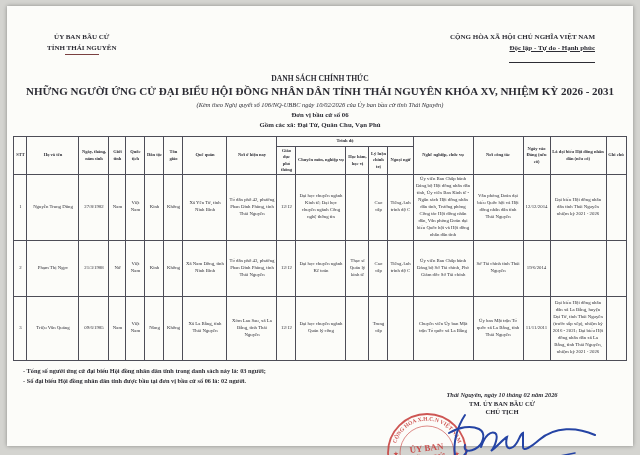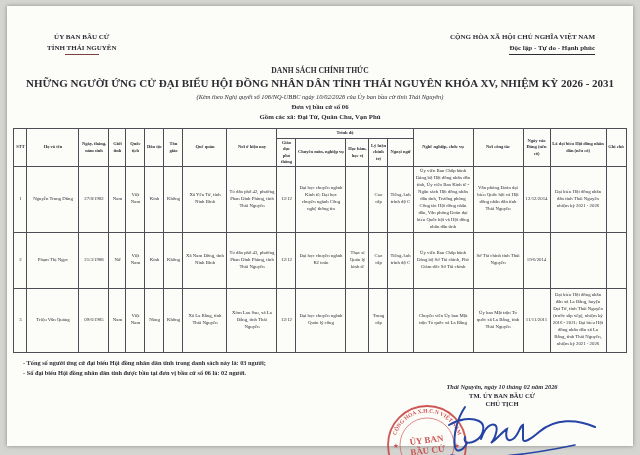--- a/index.html
+++ b/index.html
@@ -13,21 +13,21 @@
     position:absolute;top:6px;left:7px;right:7px;bottom:9px;
     background:#fcfcf9;
     box-shadow:0 0 4px rgba(0,0,0,.35);
     padding:8px 0 0 0;
   }
   
   .doc-header{display:flex;justify-content:space-between;padding:18px 38px 0 40px;gap:16px;}
   .org-block{text-align:center;font-weight:bold;font-size:7px;line-height:1.5;}
   .org-block .rule{width:34px;height:1px;background:#7a4040;margin:1px auto 0;}
   .nation-block{text-align:right;font-weight:bold;font-size:7px;line-height:1.5;}
-  .nation-block .motto{border-bottom:.8px solid #2c2c34;padding-bottom:1px;display:inline-block;}
+  .nation-block .motto{border-bottom:.8px solid #2c2c34;padding-bottom:9px;display:inline-block;text-decoration:underline;}
   
   .title-block{text-align:center;margin-top:10px;line-height:1.45;}
   .t1{font-weight:bold;font-size:7.6px;}
   .t2{font-weight:bold;font-size:11px;}
   .t3{font-style:italic;font-size:6.4px;}
   .t4{font-weight:bold;font-size:6.8px;margin-top:1px;}
   .t5{font-weight:bold;font-size:6.8px;}
   
   table{
     border-collapse:collapse;table-layout:fixed;

